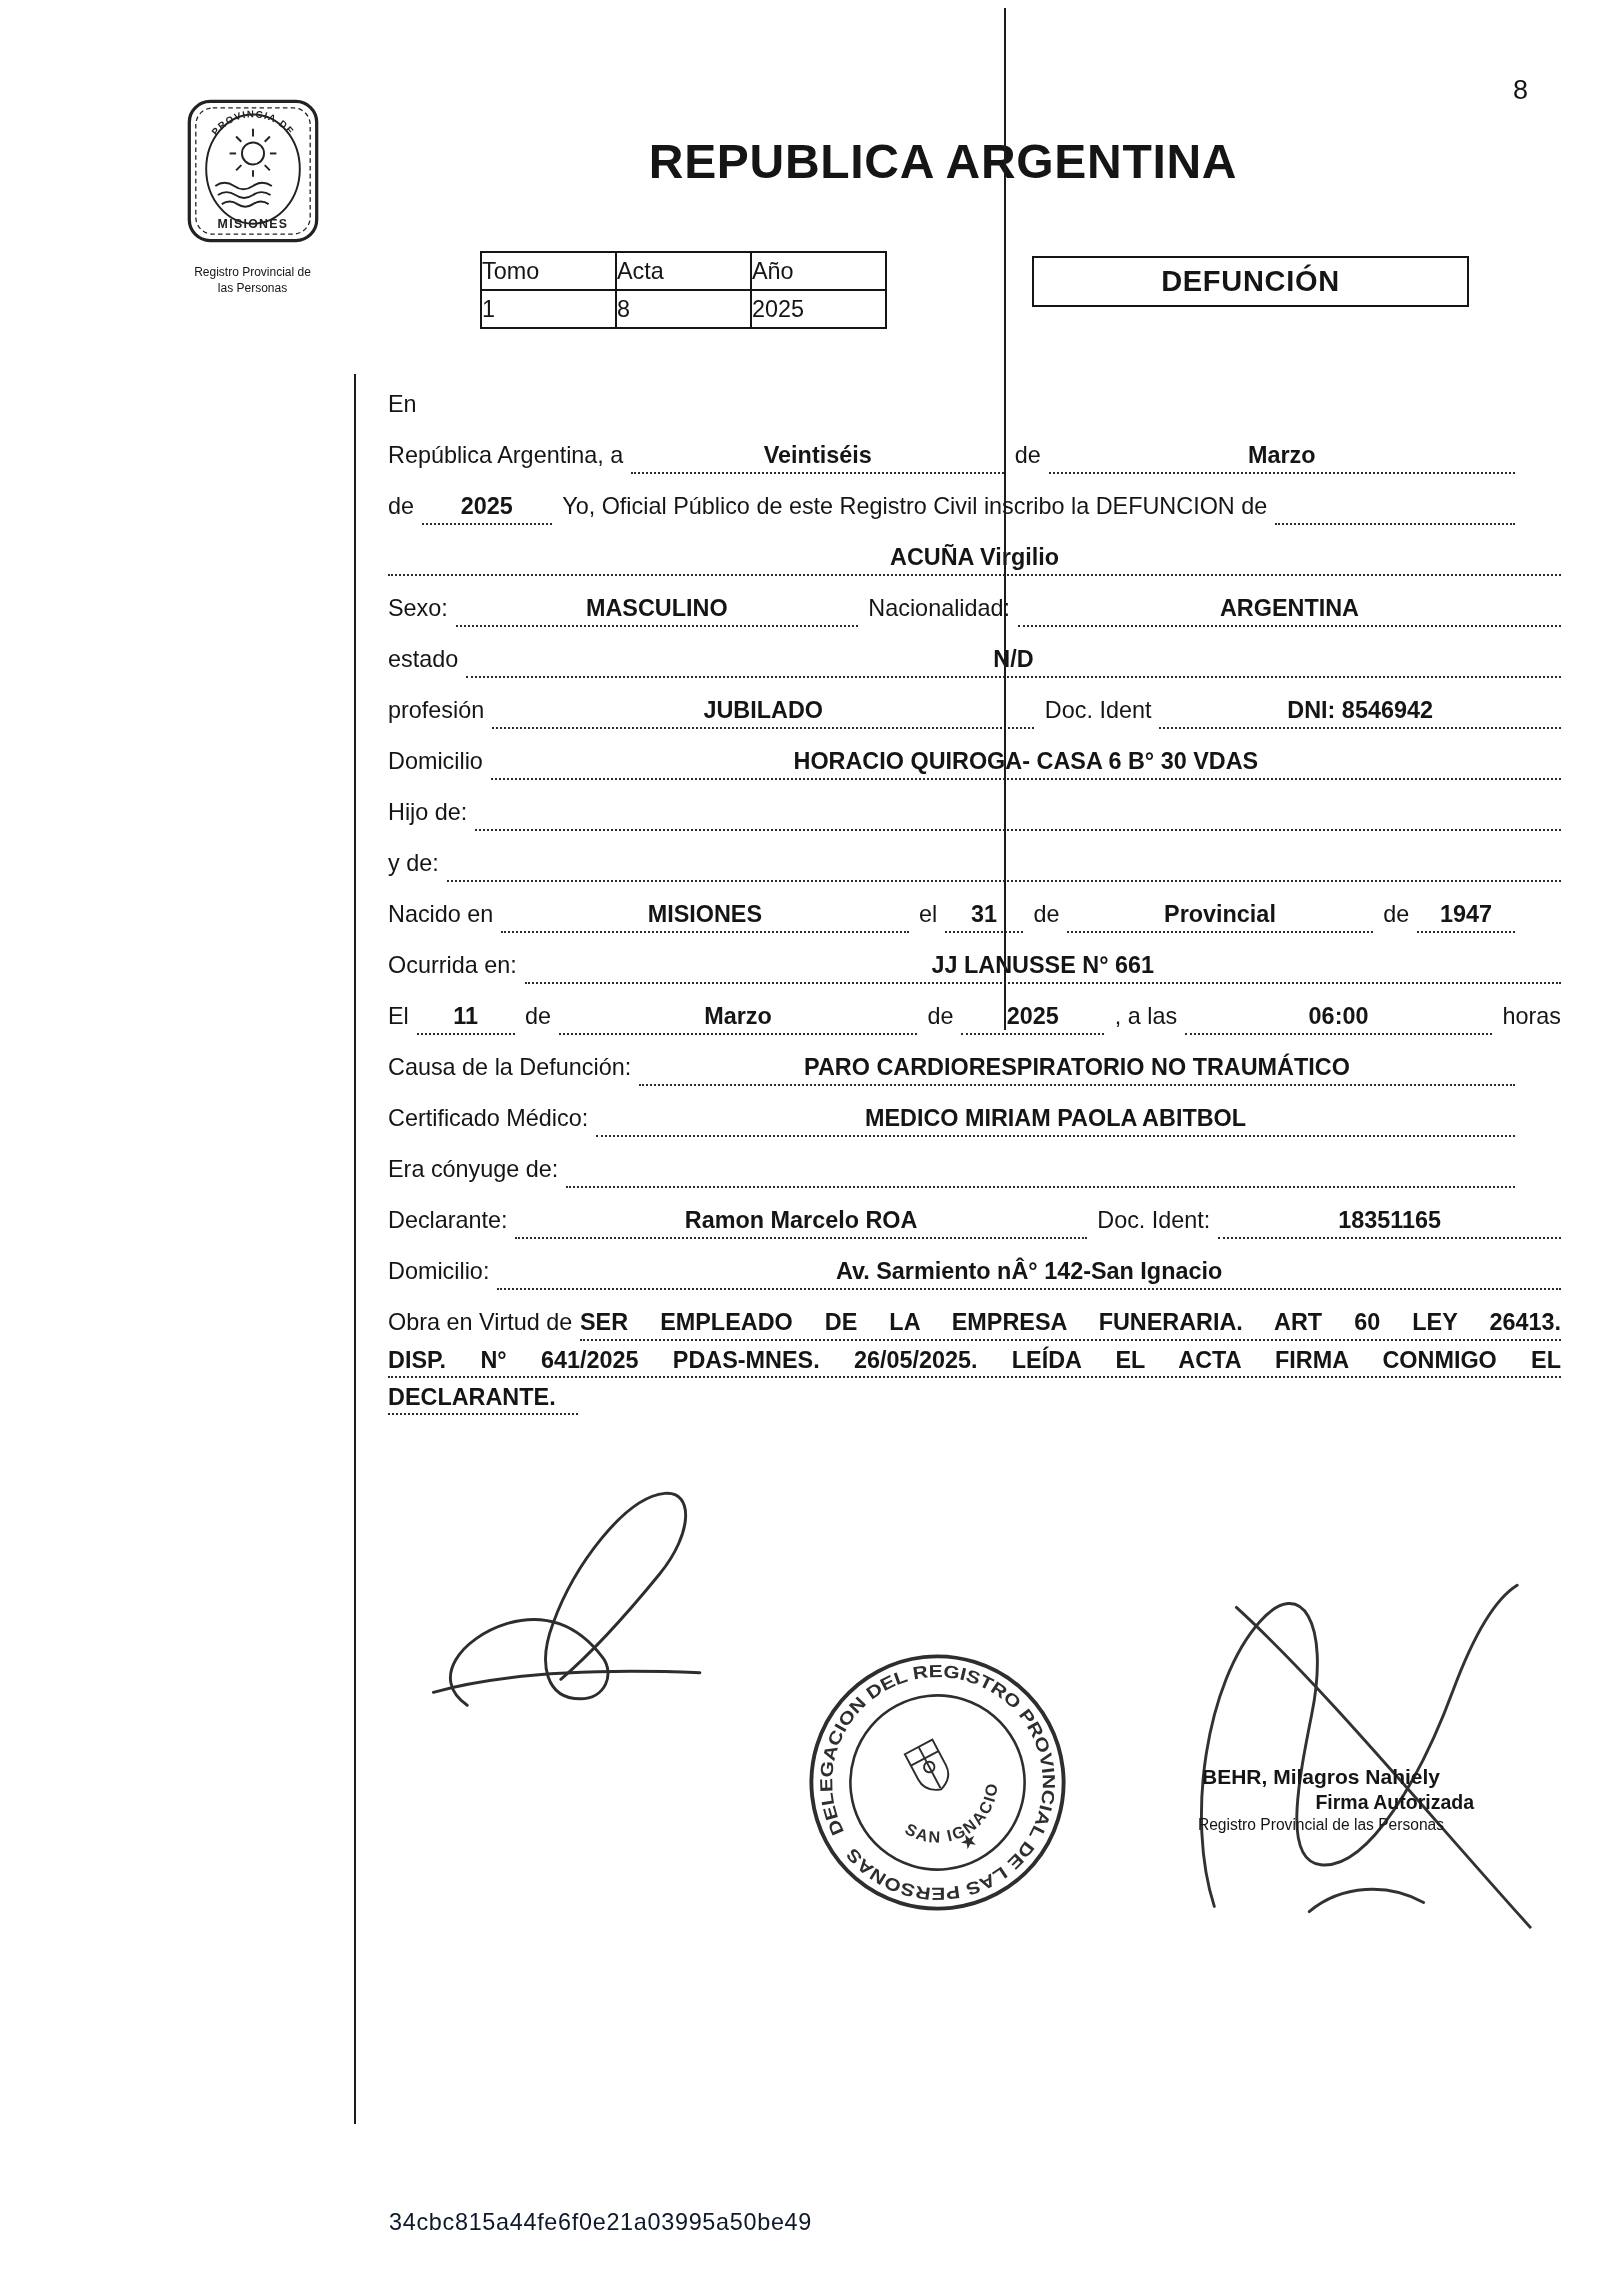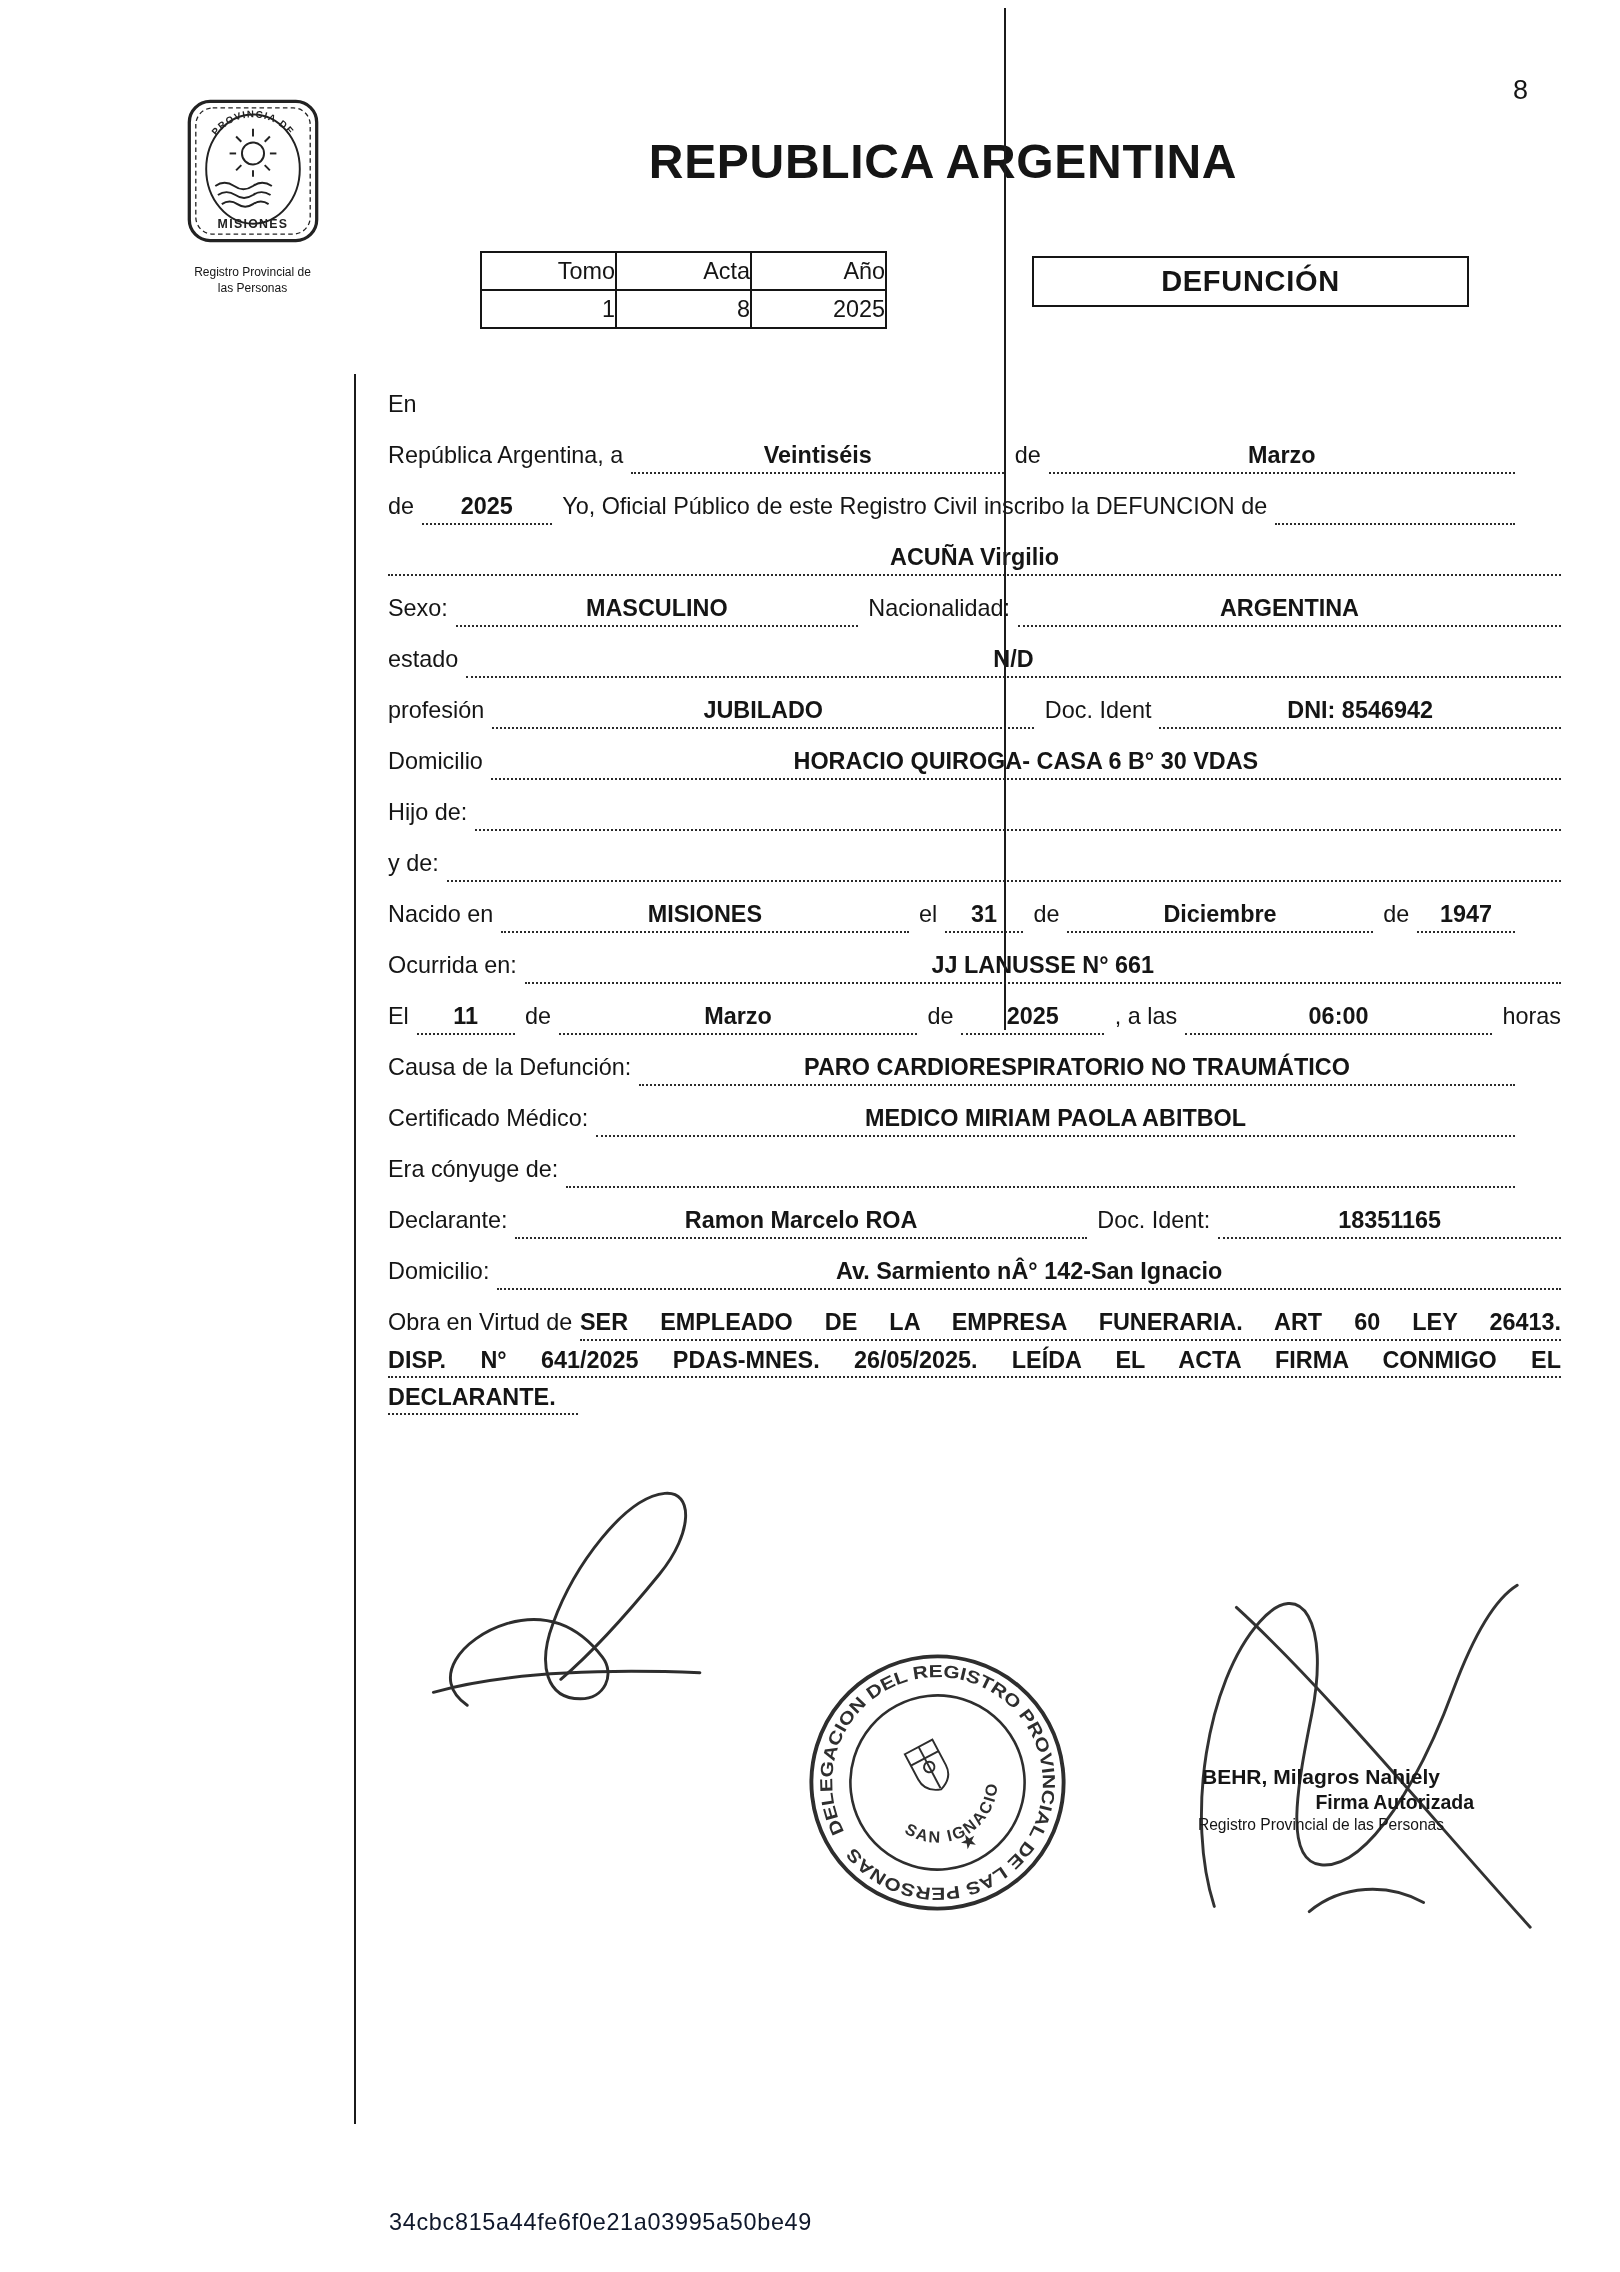--- a/index.html
+++ b/index.html
@@ -21,21 +21,21 @@
   .letterhead { position: absolute; left: 142px; top: 96px; width: 221px; text-align: center; }
   .letterhead .caption { margin-top: 6px; font-size: 12px; line-height: 1.3; }
 
   .title {
     position: absolute; left: 579px; top: 134px; width: 728px;
     text-align: center; font-size: 48px; font-weight: bold; letter-spacing: 0.7px;
   }
 
   .record-table { position: absolute; left: 480px; top: 251px; border-collapse: collapse; }
   .record-table td {
-    border: 2.6px solid #151515; width: 135px; text-align: right;
+    border: 2.6px solid #151515; width: 135px; text-align: left;
     font-size: 23.4px; padding: 4.6px 0;
   }
 
   .doc-type-box {
     position: absolute; left: 1032px; top: 256px; width: 437px; height: 51px;
     border: 2.6px solid #151515; display: flex; align-items: center; justify-content: center;
     font-size: 29px; font-weight: 600; letter-spacing: 0.7px;
   }
 
   
@@ -203,21 +203,21 @@
       <span class="lbl">y de:</span>
       <span class="field"></span>
     </div>
 
     <div class="row">
       <span class="lbl">Nacido en</span>
       <span class="field flex2">MISIONES</span>
       <span class="mid">el</span>
       <span class="field w120">31</span>
       <span class="mid">de</span>
-      <span class="field flex15">Diciembre</span>
+      <span class="field flex15">Provincial</span>
       <span class="mid">de</span>
       <span class="field w150 mr70">1947</span>
     </div>
 
     <div class="row">
       <span class="lbl">Ocurrida en:</span>
       <span class="field">JJ LANUSSE N° 661</span>
     </div>
 
     <div class="row">

